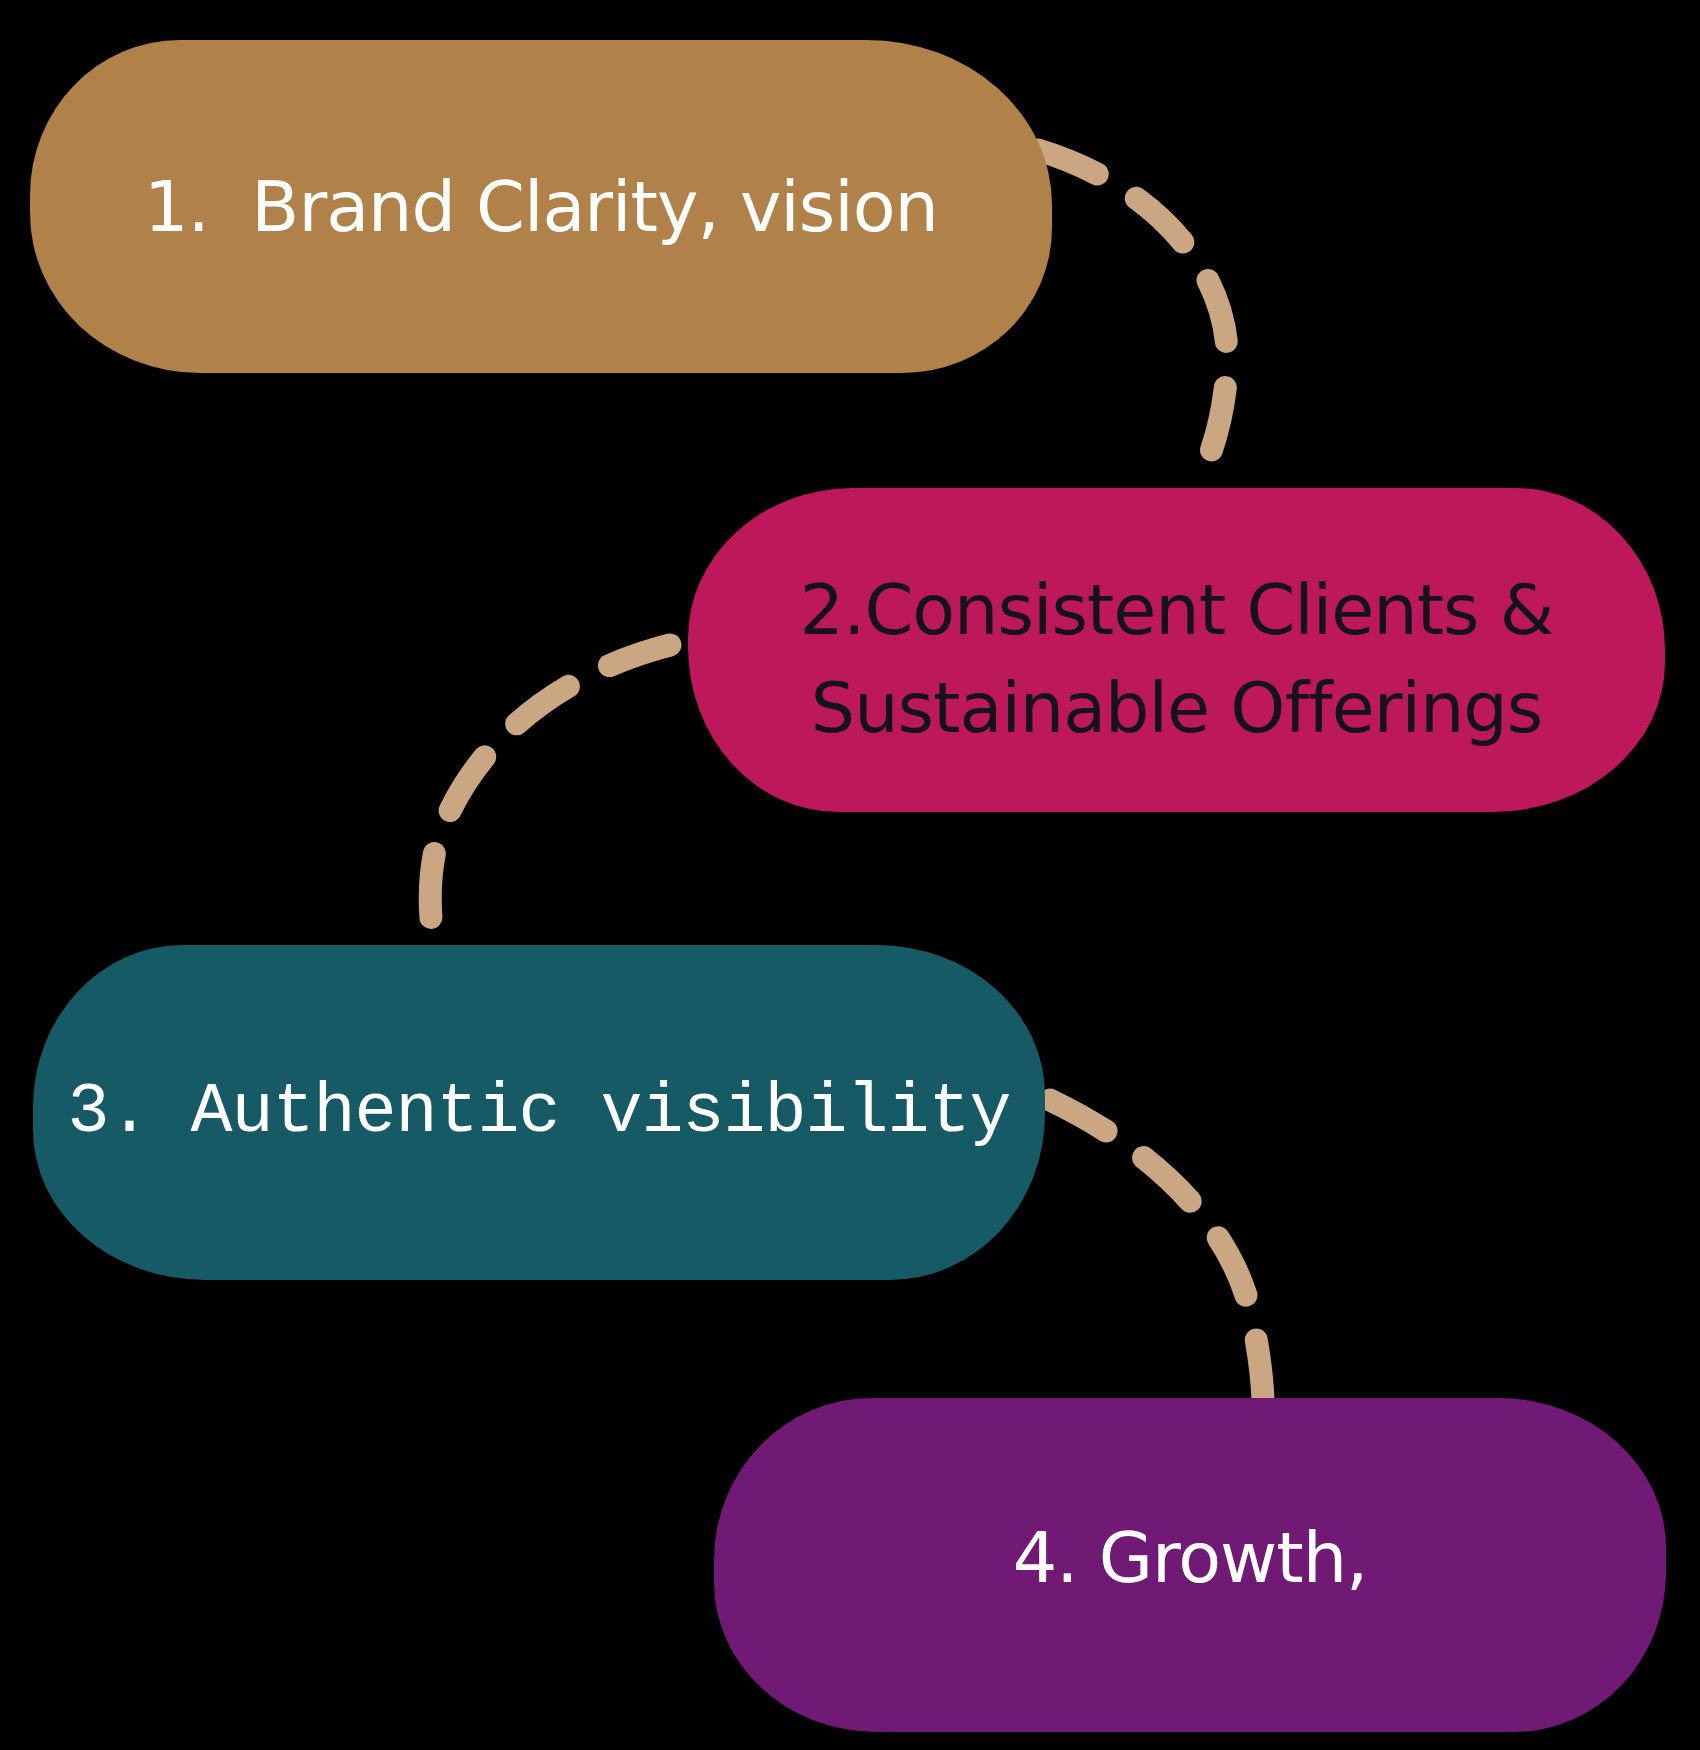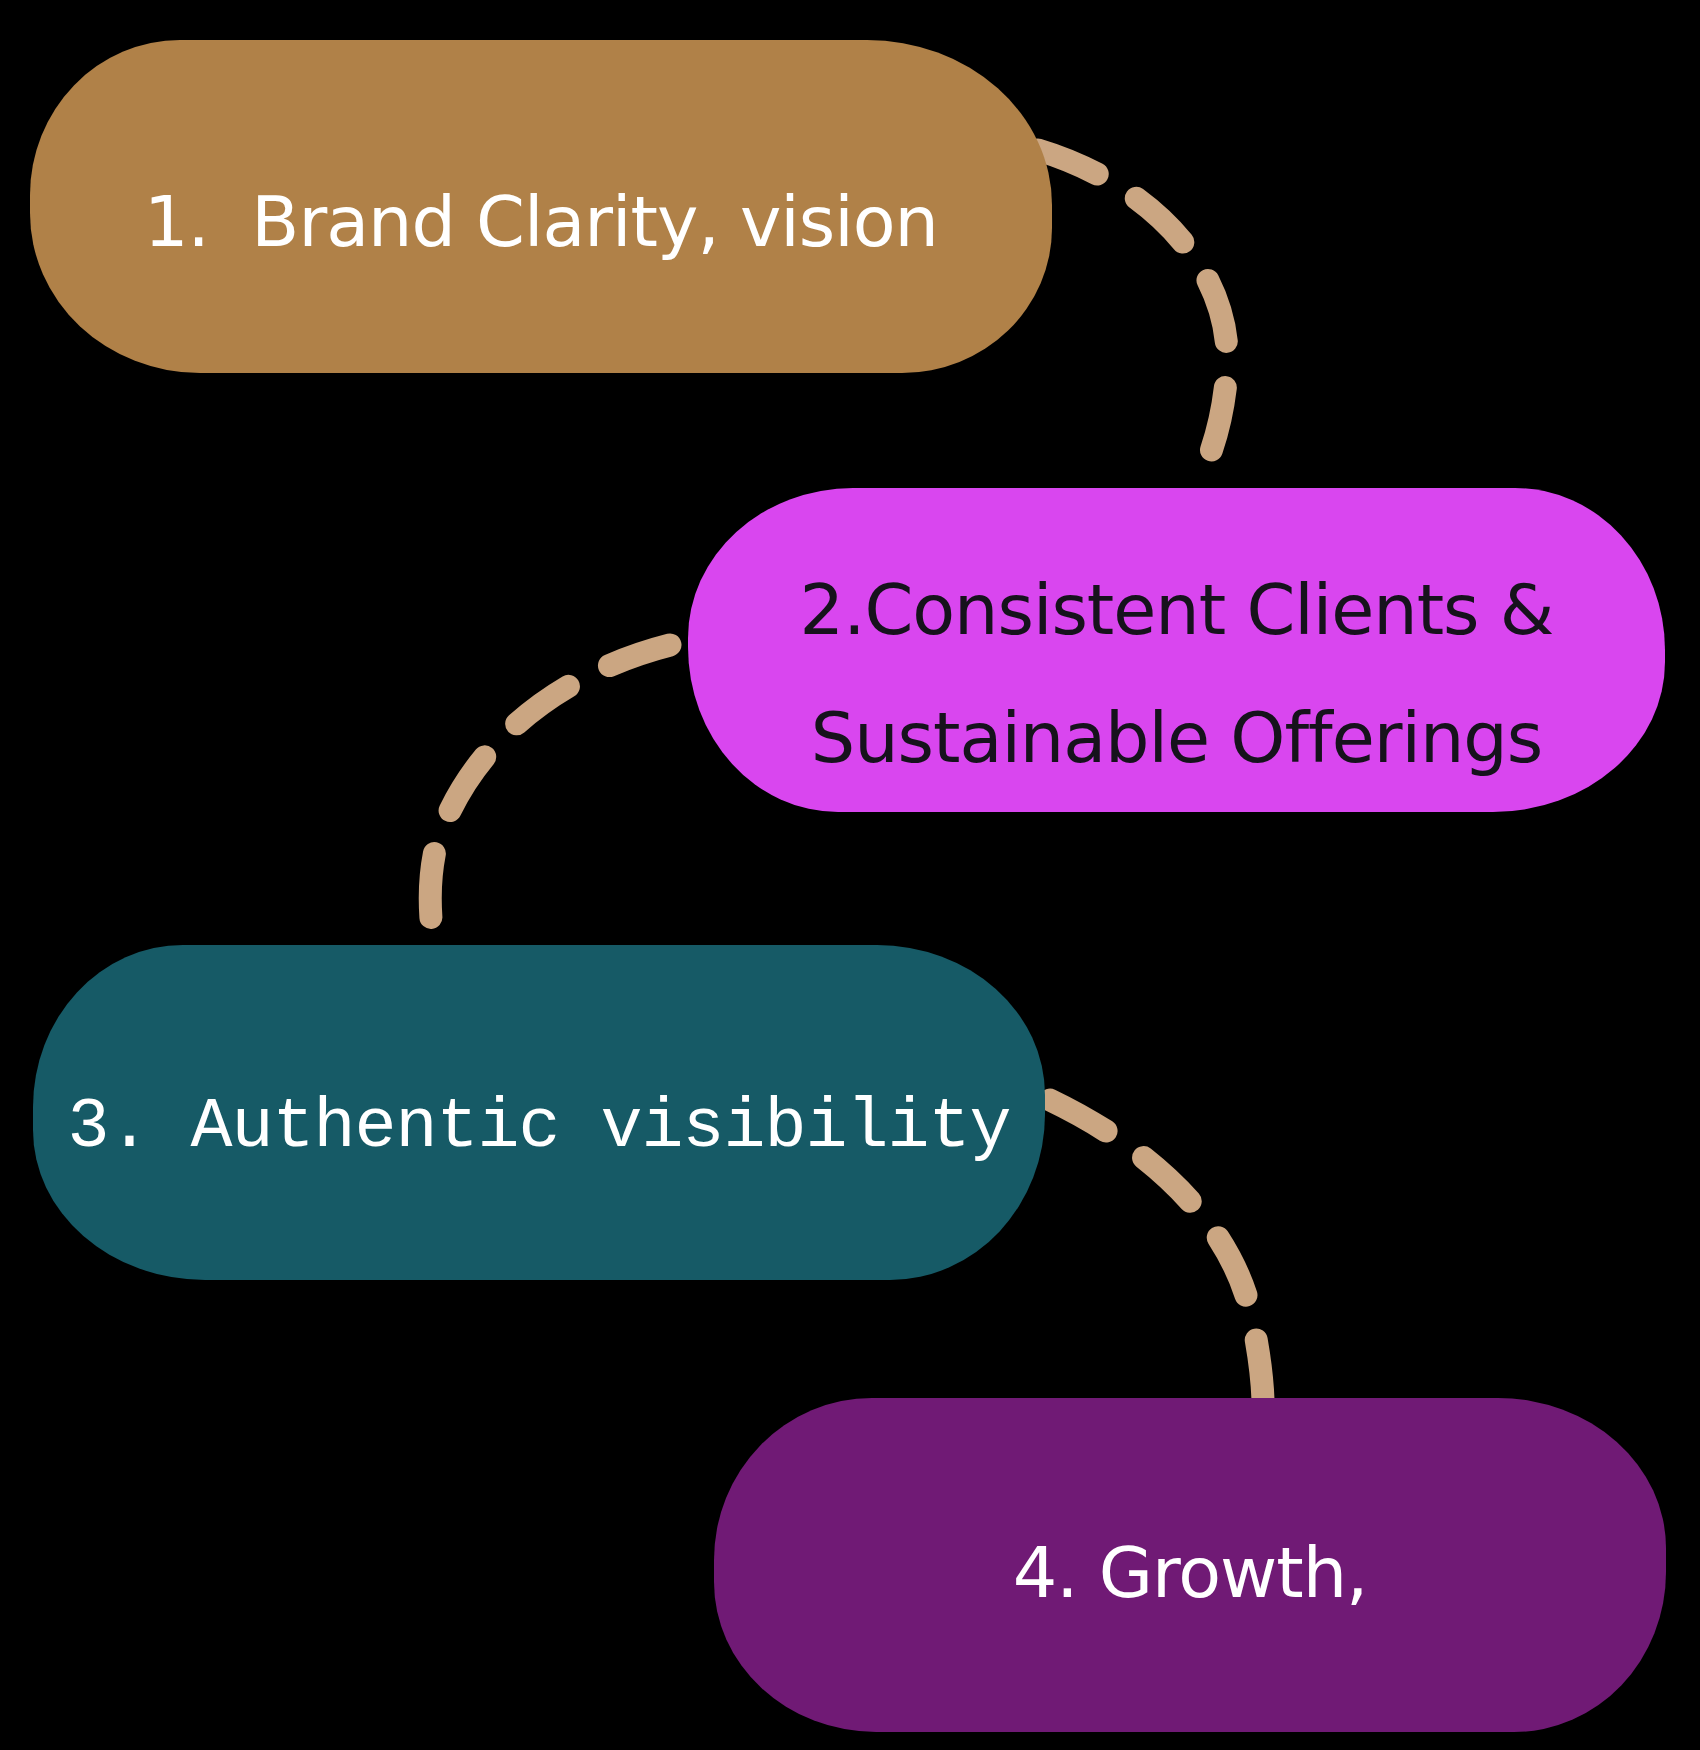--- a/index.html
+++ b/index.html
@@ -36,21 +36,20 @@
   }
   .label {
     font-size: 70px;
     line-height: 1.4;
     letter-spacing: -1px;
     font-weight: 400;
   }
   .label .line {
     display: block;
     white-space: pre;
-    margin-top: 30px;
   }
   
   .blob-1 {
     left: 30px;  top: 40px;   width: 1022px; height: 333px;
     border-radius: 150px 185px 150px 170px / 155px 165px 145px 160px;
   }
   .blob-2 {
     left: 688px; top: 488px;  width: 977px;  height: 324px;
     border-radius: 165px 150px 172px 150px / 150px 162px 150px 165px;
   }
@@ -75,21 +74,21 @@
     <path stroke-dasharray="64 46" d="M 670 645 C 560 673 468 744 436 846 C 428 880 429 917 435 950" style="stroke: rgb(203, 166, 130);"></path>
     <path stroke-dasharray="64 46" d="M 1050 1100 C 1148 1147 1227 1219 1250 1309 C 1257 1340 1262 1372 1263 1400" style="stroke: rgb(203, 166, 130);"></path>
   </svg>
 
   <div class="blob blob-1" style="background-color: rgb(176, 129, 72); color: rgb(255, 255, 255);">
     <div class="label">
       <span class="line">1.  Brand Clarity, vision</span>
     </div>
   </div>
 
-  <div class="blob blob-2" style="background-color: #d946ef; color: rgb(22, 18, 28);">
+  <div class="blob blob-2" style="background-color: #be185d; color: rgb(22, 18, 28);">
     <div class="label">
       <span class="line">2.Consistent Clients &amp;</span>
       <span class="line">Sustainable Offerings</span>
     </div>
   </div>
 
   <div class="blob blob-3" style="background-color: rgb(22, 90, 102); color: rgb(255, 255, 255); font-family: Liberation Mono, monospace;">
     <div class="label">
       <span class="line">3. Authentic visibility</span>
     </div>

